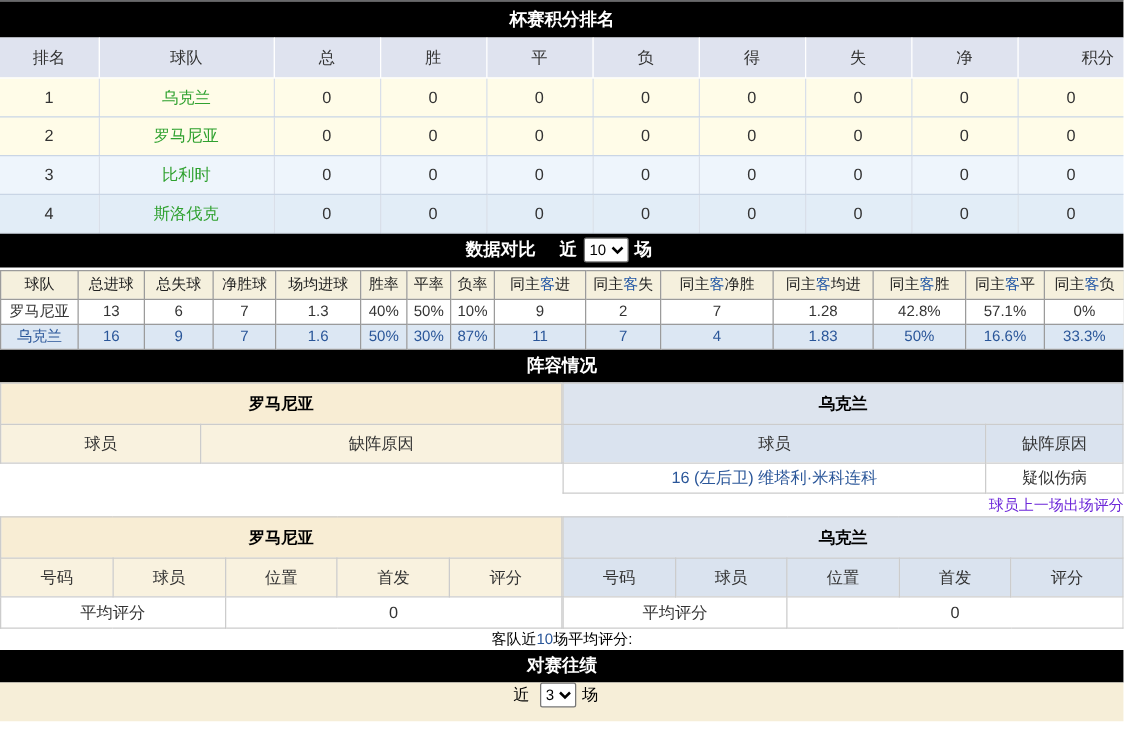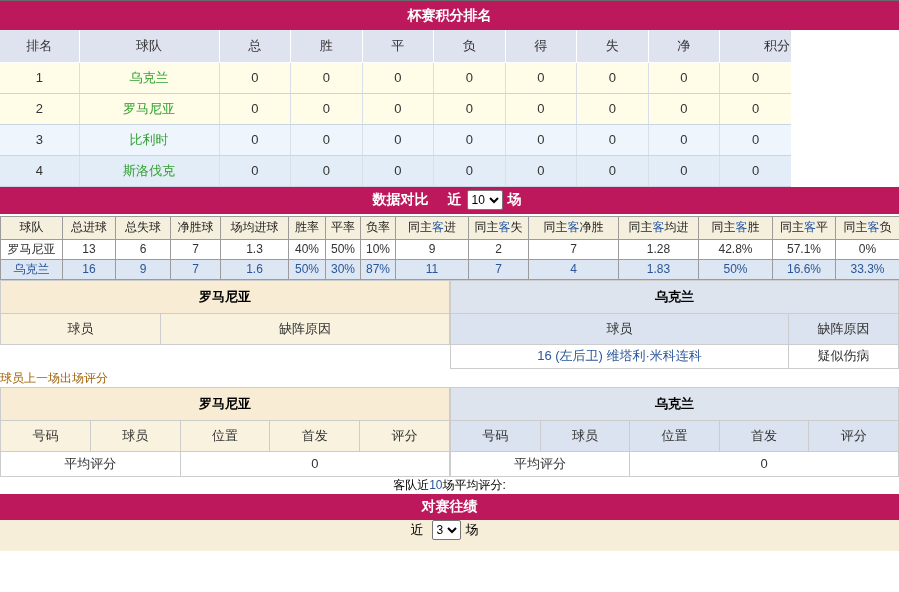--- a/index.html
+++ b/index.html
@@ -1,28 +1,28 @@
 <!DOCTYPE html>
 <html><head>
 <meta charset="utf-8">
 <style>
   * { box-sizing: border-box; }
   body { margin: 0; background: #fff; font-family: "Liberation Sans", "DejaVu Sans", sans-serif; }
   .page { width: 899px; height: 592px; border-top: 1px solid #68696b; overflow: hidden; background: #fff; }
 
-  .bar { background: #be185d; color: #fff; font-weight: bold; font-size: 14px;
+  .bar { background: #000000; color: #fff; font-weight: bold; font-size: 14px;
          display: flex; align-items: center; justify-content: center; }
   .bar-lg { height: 29px; }
   .bar-md { height: 27px; }
   .bar-sm { height: 26px; }
 
   table { border-collapse: collapse; table-layout: fixed; }
 
   
-  .standings { width: 791px; }
+  .standings { width: 899px; }
   .standings th { background: #dfe3ef; font-weight: normal; font-size: 13px; color: #333;
                   height: 32px; border-right: 1px solid #fff; border-bottom: 1px solid #fdfdfd; }
   .standings th:last-child { border-right: none; padding-left: 44px; }
   .standings td { height: 31px; text-align: center; font-size: 13px; color: #333;
                   border-right: 1px solid #d9dfe9; border-bottom: 1px solid #c9d5e5; }
   .standings td:last-child { border-right: none; }
   .standings th:nth-child(1), .standings td:nth-child(1) { width: 79px; }
   .standings th:nth-child(2), .standings td:nth-child(2) { width: 140px; }
   .standings tr.hl td { background: #fffce8; }
   .standings tr.b1 td { background: #eef5fc; }
@@ -54,21 +54,21 @@
   .panel td { border: 1px solid #ccc; text-align: center; padding: 0; }
   .panel .title td { height: 33px; font-weight: bold; font-size: 13px; color: #000; }
   .panel .cols td { height: 31px; font-size: 13px; color: #333; }
   .panel .data td { height: 24px; font-size: 13px; color: #333; background: #fff; }
   .home-side .title td { background: #f8edd4; }
   .home-side .cols td { background: #f9f2df; }
   .away-side .title td { background: #dde4ee; }
   .away-side .cols td { background: #dae3ef; }
   .player-link { color: #2a5699; cursor: pointer; }
 
-  .note-line { height: 18px; line-height: 18px; text-align: left; font-size: 12px; color: #a16207; }
+  .note-line { height: 18px; line-height: 18px; text-align: right; font-size: 12px; color: #6d28d9; }
 
   .ratings .data td { height: 25px; }
   .ratings col { width: 20%; }
 
   .avg-line { height: 16px; line-height: 15px; text-align: center; font-size: 12px; color: #000; }
   .avg-line.gray { background: #f1f1f1; border-top: 1px solid #dcdcdc; border-bottom: 1px solid #dcdcdc; }
   .avg-line.white { height: 17px; line-height: 17px; }
   .num-blue { color: #2a5699; }
 
   .bar .near, .bar .matches { margin: 0 5px; }
@@ -219,20 +219,23 @@
           <td>7</td>
           <td>4</td>
           <td>1.83</td>
           <td>50%</td>
           <td>16.6%</td>
           <td>33.3%</td>
         </tr>
       </tbody>
   </table>
 
+  <div class="bar bar-sm">
+    <span>阵容情况</span>
+  </div>
   <div class="split">
     <div class="half-l">
       <table class="panel home-side">
         <colgroup>
             <col style="width:160px">
             <col>
           </colgroup>
         <tbody>
             <tr class="title">
               <td colspan="2">罗马尼亚</td>

